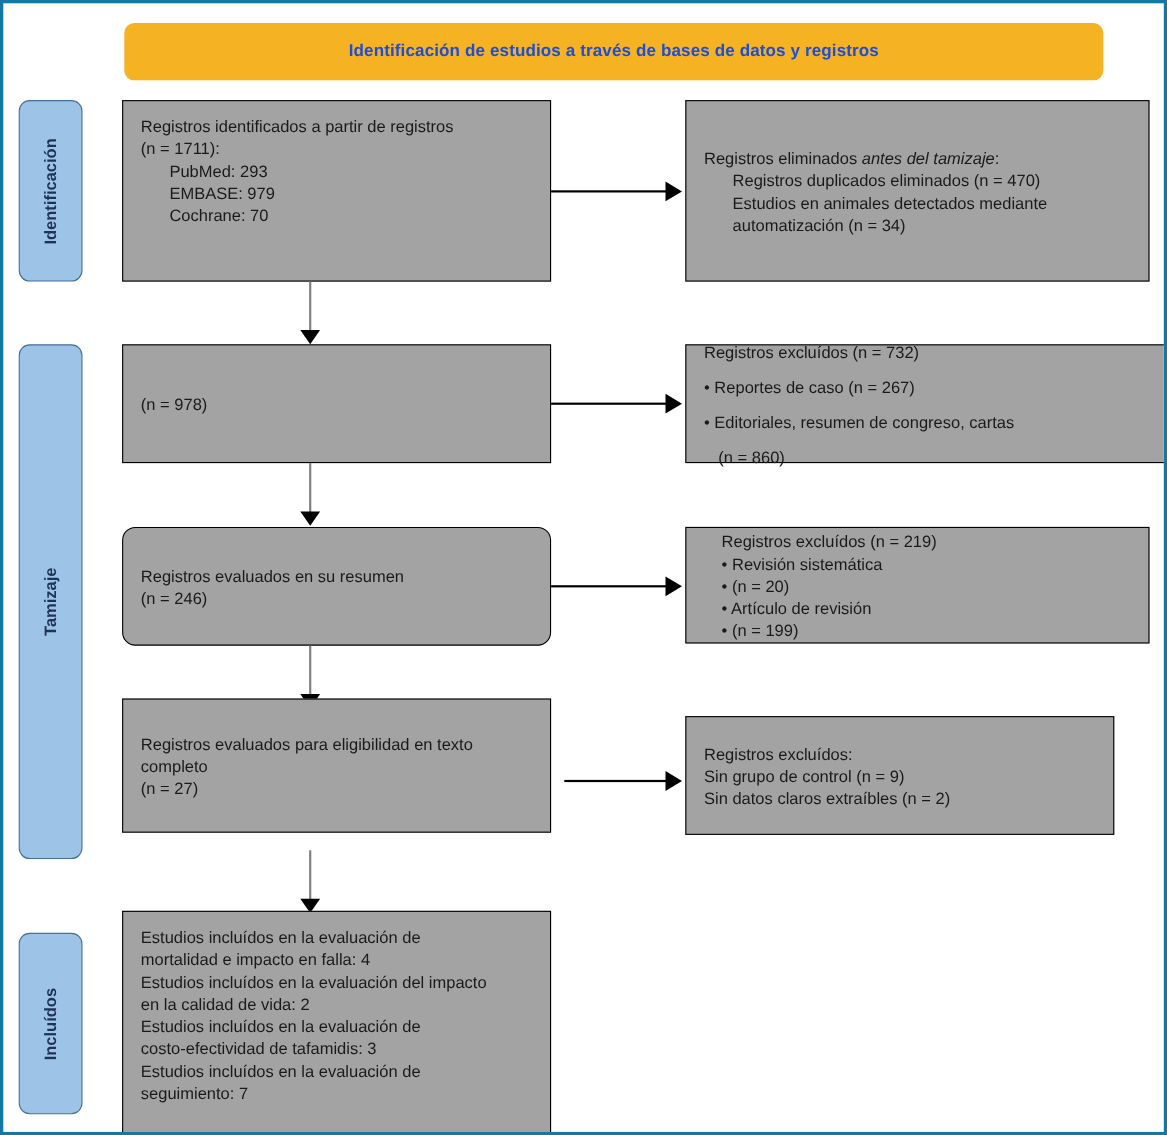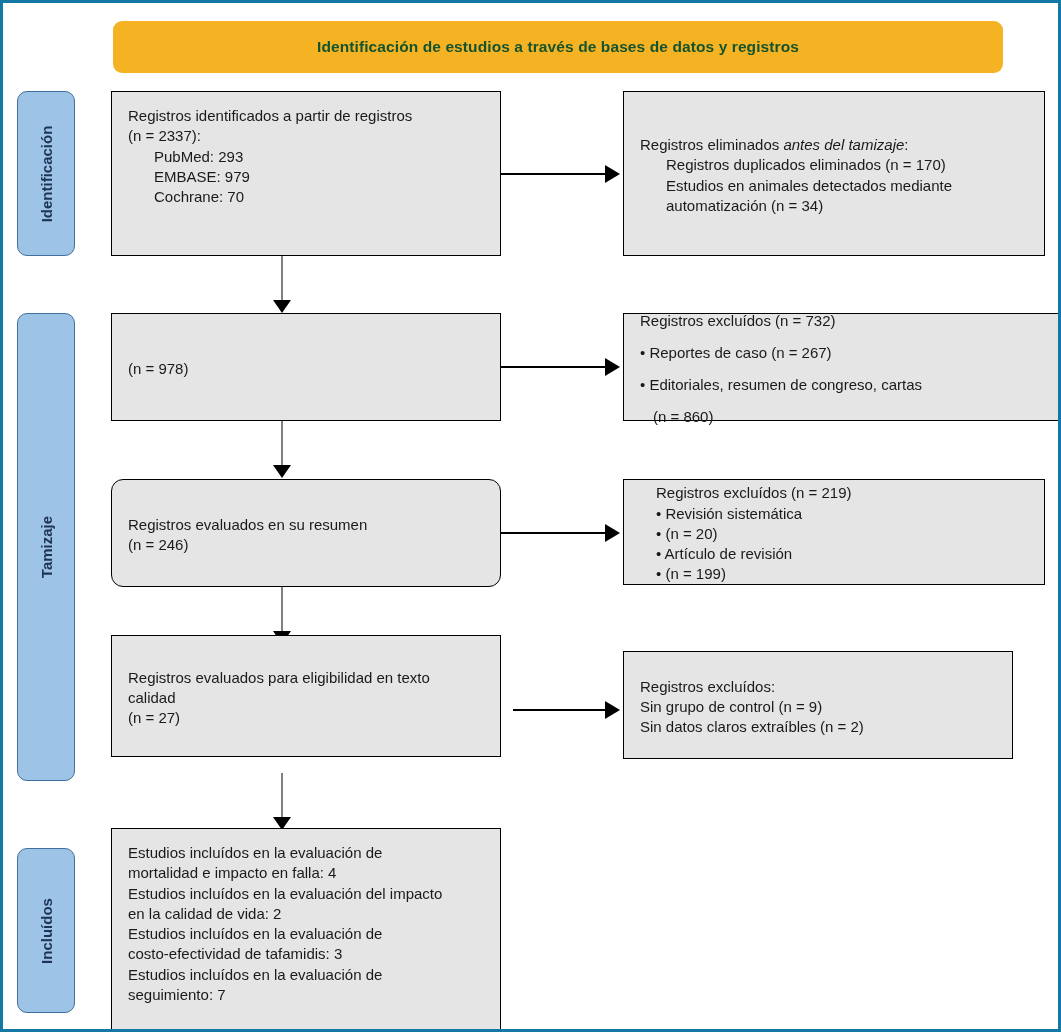--- a/index.html
+++ b/index.html
@@ -26,21 +26,21 @@
     position: absolute;
     left: 110px;
     top: 18px;
     width: 890px;
     height: 52px;
     background: #f5b324;
     border-radius: 9px;
     display: flex;
     align-items: center;
     justify-content: center;
-    color: #14532d;
+    color: #1d4ed8;
     font-size: 15.5px;
     font-weight: bold;
     letter-spacing: 0.1px;
     box-sizing: border-box;
     padding: 0 14px;
     text-align: center;
   }
 
   
   .phase {
@@ -59,21 +59,21 @@
     transform: translate(-50%, -50%) rotate(-90deg);
     white-space: nowrap;
     font-size: 15px;
     font-weight: bold;
     color: #1f3353;
   }
 
   
   .box {
     position: absolute;
-    background: #e5e5e5;
+    background: #a3a3a3;
     border: 1.5px solid #000000;
     box-sizing: border-box;
     padding: 14px 14px 10px 16px;
     font-size: 15px;
     line-height: 1.35;
     color: #1a1a1a;
     display: flex;
     flex-direction: column;
     justify-content: center;
   }
@@ -127,29 +127,29 @@
   <div class="phase" style="top:310px;height:468px;">
     <span class="phase-label">Tamizaje</span>
   </div>
 
   <div class="phase" style="top:845px;height:165px;">
     <span class="phase-label">Incluídos</span>
   </div>
 
   <div class="box vtop" style="left:108px;top:88px;width:390px;height:165px;">
     <div class="ln">Registros identificados a partir de registros</div>
-    <div class="ln">(n = 2337):</div>
+    <div class="ln">(n = 1711):</div>
     <div class="ln ind">PubMed: 293</div>
     <div class="ln ind">EMBASE: 979</div>
     <div class="ln ind">Cochrane: 70</div>
   </div>
 
   <div class="box" style="left:620px;top:88px;width:422px;height:165px;">
     <div class="ln"><span>Registros eliminados </span><em>antes del tamizaje</em><span>:</span></div>
-    <div class="ln ind">Registros duplicados eliminados (n = 170)</div>
+    <div class="ln ind">Registros duplicados eliminados (n = 470)</div>
     <div class="ln ind">Estudios en animales detectados mediante</div>
     <div class="ln ind">automatización (n = 34)</div>
   </div>
 
   <div class="hline" style="left:498px;top:170px;width:106px;"></div>
   <div class="hhead" style="left:602px;top:162px;"></div>
 
   <div class="vline" style="left:278px;top:253px;height:46px;"></div>
   <div class="vhead" style="left:270px;top:297px;"></div>
 
@@ -184,21 +184,21 @@
   </div>
 
   <div class="hline" style="left:498px;top:529px;width:106px;"></div>
   <div class="hhead" style="left:602px;top:521px;"></div>
 
   <div class="vline" style="left:278px;top:584px;height:46px;"></div>
   <div class="vhead" style="left:270px;top:628px;"></div>
 
   <div class="box" style="left:108px;top:632px;width:390px;height:122px;">
     <div class="ln">Registros evaluados para eligibilidad en texto</div>
-    <div class="ln">calidad</div>
+    <div class="ln">completo</div>
     <div class="ln">(n = 27)</div>
   </div>
 
   <div class="box" style="left:620px;top:648px;width:390px;height:108px;">
     <div class="ln">Registros excluídos:</div>
     <div class="ln">Sin grupo de control (n = 9)</div>
     <div class="ln">Sin datos claros extraíbles (n = 2)</div>
   </div>
 
   <div class="hline" style="left:510px;top:706px;width:94px;"></div>

